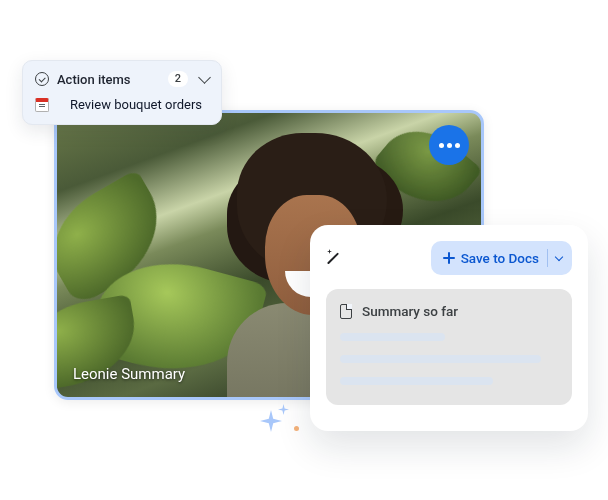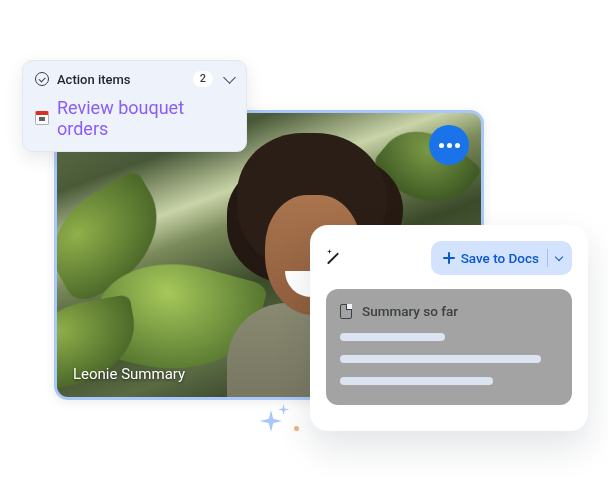--- a/index.html
+++ b/index.html
@@ -103,21 +103,21 @@
       cursor: pointer;
     }
     .more-btn .dot {
       width: 5px; height: 5px; border-radius: 50%; background: #fff;
     }
     
     .action-panel {
       position: absolute;
       left: 22px;
       top: 60px;
-      width: 225px;
+      width: 200px;
       background: #eef3fb;
       border: 1px solid #e3e8f0;
       border-radius: 10px;
       padding: 10px 12px 12px 12px;
       box-shadow: 0 6px 18px rgba(30,40,60,.10);
       z-index: 3;
     }
     .action-header {
       display: flex;
       align-items: center;
@@ -156,24 +156,24 @@
       width: 9px; height: 9px;
       border-right: 1.6px solid #3c4043;
       border-bottom: 1.6px solid #3c4043;
       transform: rotate(45deg);
       margin-left:4px;
       margin-top:-3px;
     }
     .action-row {
       display:flex;
       align-items:center;
-      gap:8px;
+      gap:21px;
       margin-top:10px;
-      font-size: 18px;
-      color:#8b5cf6;
+      font-size: 13px;
+      color:#0f172a;
     }
     .cal-icon {
       width:14px; height:14px;
       background:#fff;
       border:1px solid #b0b0b0;
       border-top:4px solid #d93025;
       border-radius:2px;
       position:relative;
       flex-shrink:0;
     }
@@ -251,21 +251,21 @@
     }
     .caret-down {
       width:6px;height:6px;
       border-right:1.6px solid #0b57d0;
       border-bottom:1.6px solid #0b57d0;
       transform:rotate(45deg);
       margin-top:-3px;
     }
     .summary-body {
       margin-top:14px;
-      background:#a3a3a3;
+      background:#e5e5e5;
       border-radius:12px;
       padding:14px 14px 20px 14px;
     }
     .summary-title {
       display:flex;
       align-items:center;
       gap:10px;
       font-size:13.5px;
       color:#3c4043;
       font-weight:500;

